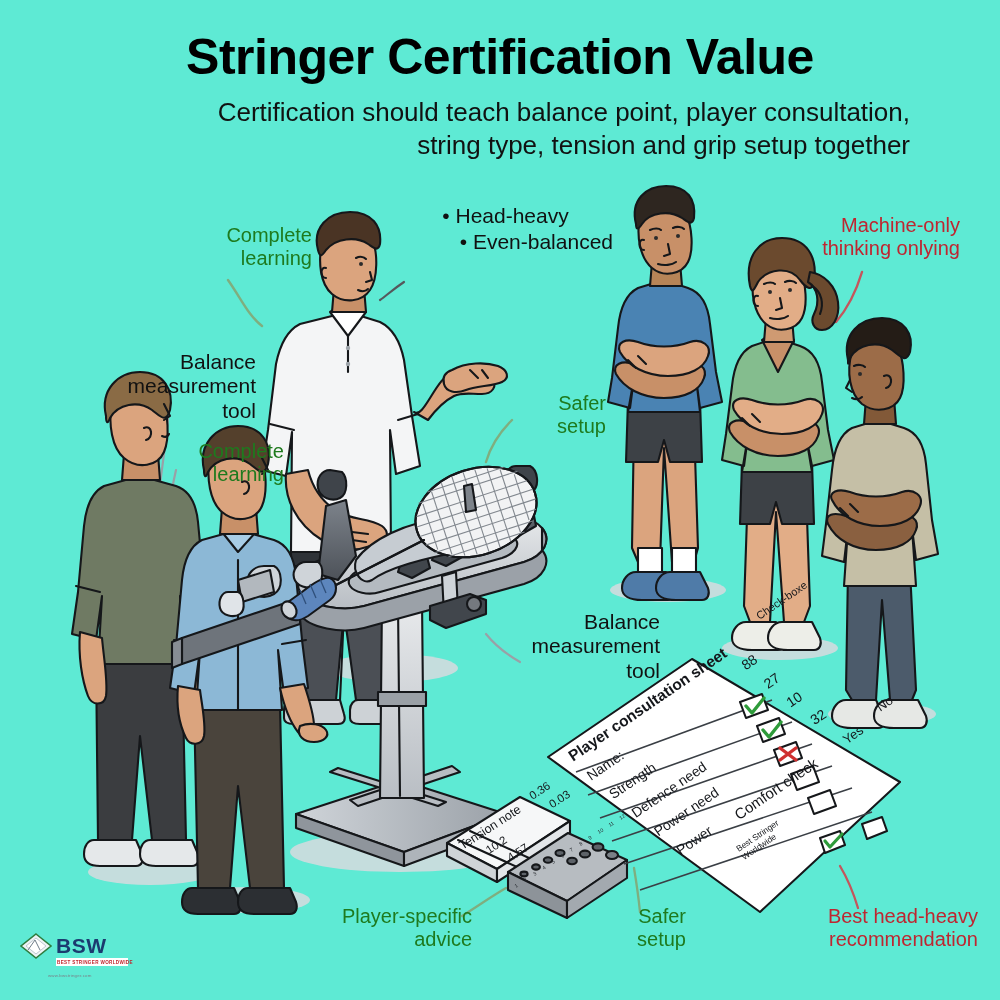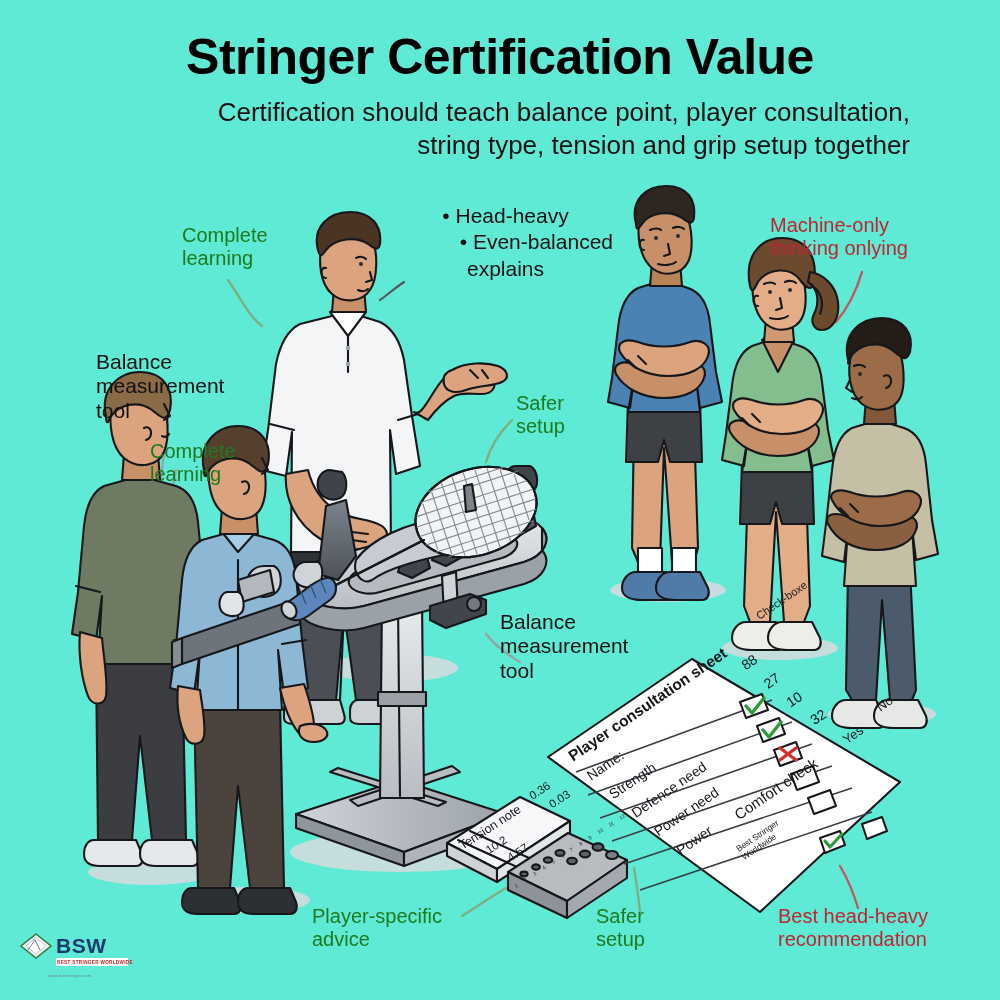--- a/index.html
+++ b/index.html
@@ -16,21 +16,21 @@
   .title{
     position:absolute;left:0;top:28px;width:1000px;text-align:center;
     font-size:50px;font-weight:bold;color:#000;letter-spacing:-0.5px;
   }
   .subtitle{
     position:absolute;left:90px;top:96px;width:820px;text-align:right;
     font-size:26px;color:#111;line-height:1.28;
   }
 
   
-  .lbl{position:absolute;text-align:left;line-height:1.16;white-space:pre-line;}
+  .lbl{position:absolute;text-align:right;line-height:1.16;white-space:pre-line;}
   .lbl-green{color:#1e7a1e;font-size:20px;}
   .lbl-red{color:#bf2530;font-size:20px;}
   .lbl-black{color:#111;font-size:21px;}
 
   
   .bullets{position:absolute;left:398px;top:203px;width:215px;color:#111;font-size:21px;line-height:1.25;}
   .bullets div{white-space:pre-line;}
   .b1{text-align:center;}
   .b2{text-align:right;}
   .b3{text-align:center;}
@@ -501,21 +501,20 @@
   <div class="lbl lbl-black" style="left:96px;top:350px;width:160px;">Balance
 measurement
 tool</div>
 
   <div class="lbl lbl-green" style="left:150px;top:440px;width:134px;">Complete
 learning</div>
 
   <div class="bullets">
     <div class="b1">• Head-heavy</div>
     <div class="b2">• Even-balanced</div>
-    <div class="b3">explains</div>
   </div>
 
   <div class="lbl lbl-green" style="left:516px;top:392px;width:90px;">Safer
 setup</div>
 
   <div class="lbl lbl-red" style="left:770px;top:214px;width:190px;">Machine-only
 thinking onlying</div>
 
   <div class="lbl lbl-black" style="left:500px;top:610px;width:160px;">Balance
 measurement

